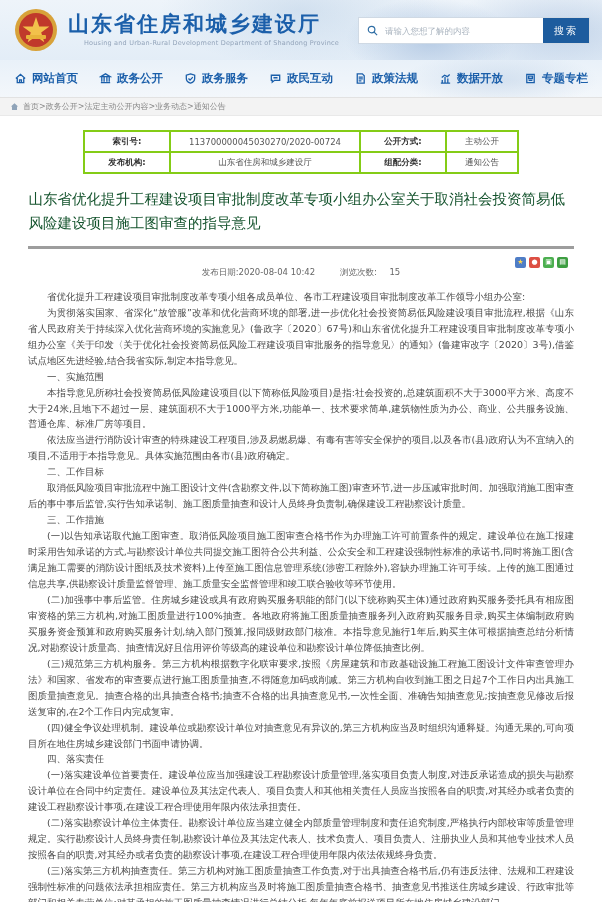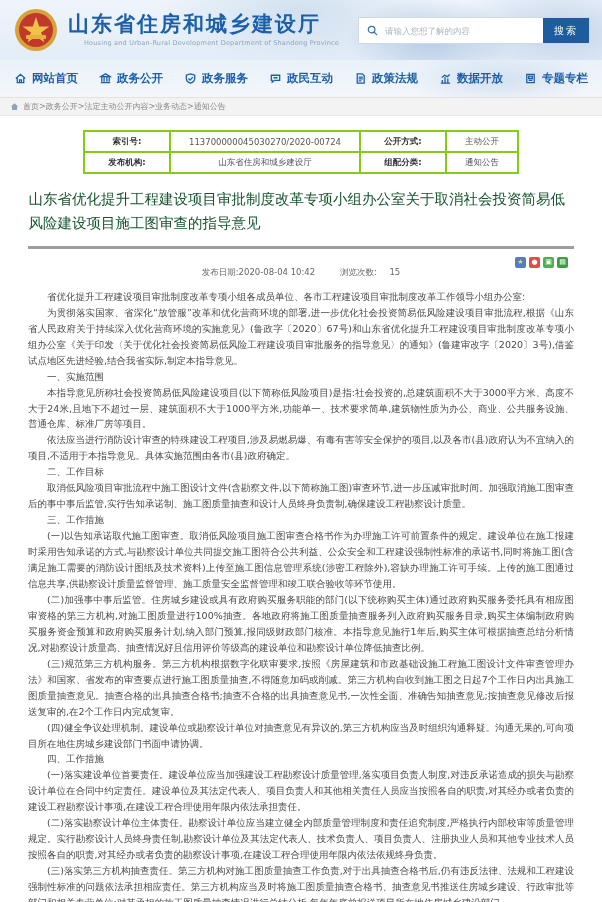--- a/index.html
+++ b/index.html
@@ -182,18 +182,18 @@
       <p>一、实施范围</p>
       <p>本指导意见所称社会投资简易低风险建设项目(以下简称低风险项目)是指:社会投资的,总建筑面积不大于3000平方米、高度不大于24米,且地下不超过一层、建筑面积不大于1000平方米,功能单一、技术要求简单,建筑物性质为办公、商业、公共服务设施、普通仓库、标准厂房等项目。</p>
       <p>依法应当进行消防设计审查的特殊建设工程项目,涉及易燃易爆、有毒有害等安全保护的项目,以及各市(县)政府认为不宜纳入的项目,不适用于本指导意见。具体实施范围由各市(县)政府确定。</p>
       <p>二、工作目标</p>
       <p>取消低风险项目审批流程中施工图设计文件(含勘察文件,以下简称施工图)审查环节,进一步压减审批时间。加强取消施工图审查后的事中事后监管,实行告知承诺制、施工图质量抽查和设计人员终身负责制,确保建设工程勘察设计质量。</p>
       <p>三、工作措施</p>
       <p>(一)以告知承诺取代施工图审查。取消低风险项目施工图审查合格书作为办理施工许可前置条件的规定。建设单位在施工报建时采用告知承诺的方式,与勘察设计单位共同提交施工图符合公共利益、公众安全和工程建设强制性标准的承诺书,同时将施工图(含满足施工需要的消防设计图纸及技术资料)上传至施工图信息管理系统(涉密工程除外),容缺办理施工许可手续。上传的施工图通过信息共享,供勘察设计质量监督管理、施工质量安全监督管理和竣工联合验收等环节使用。</p>
       <p>(二)加强事中事后监管。住房城乡建设或具有政府购买服务职能的部门(以下统称购买主体)通过政府购买服务委托具有相应图审资格的第三方机构,对施工图质量进行100%抽查。各地政府将施工图质量抽查服务列入政府购买服务目录,购买主体编制政府购买服务资金预算和政府购买服务计划,纳入部门预算,报同级财政部门核准。本指导意见施行1年后,购买主体可根据抽查总结分析情况,对勘察设计质量高、抽查情况好且信用评价等级高的建设单位和勘察设计单位降低抽查比例。</p>
       <p>(三)规范第三方机构服务。第三方机构根据数字化联审要求,按照《房屋建筑和市政基础设施工程施工图设计文件审查管理办法》和国家、省发布的审查要点进行施工图质量抽查,不得随意加码或削减。第三方机构自收到施工图之日起7个工作日内出具施工图质量抽查意见。抽查合格的出具抽查合格书;抽查不合格的出具抽查意见书,一次性全面、准确告知抽查意见;按抽查意见修改后报送复审的,在2个工作日内完成复审。</p>
       <p>(四)健全争议处理机制。建设单位或勘察设计单位对抽查意见有异议的,第三方机构应当及时组织沟通释疑。沟通无果的,可向项目所在地住房城乡建设部门书面申请协调。</p>
-      <p>四、工作措施</p>
+      <p>四、落实责任</p>
       <p>(一)落实建设单位首要责任。建设单位应当加强建设工程勘察设计质量管理,落实项目负责人制度,对违反承诺造成的损失与勘察设计单位在合同中约定责任。建设单位及其法定代表人、项目负责人和其他相关责任人员应当按照各自的职责,对其经办或者负责的建设工程勘察设计事项,在建设工程合理使用年限内依法承担责任。</p>
       <p>(二)落实勘察设计单位主体责任。勘察设计单位应当建立健全内部质量管理制度和责任追究制度,严格执行内部校审等质量管理规定。实行勘察设计人员终身责任制,勘察设计单位及其法定代表人、技术负责人、项目负责人、注册执业人员和其他专业技术人员按照各自的职责,对其经办或者负责的勘察设计事项,在建设工程合理使用年限内依法依规终身负责。</p>
       <p>(三)落实第三方机构抽查责任。第三方机构对施工图质量抽查工作负责,对于出具抽查合格书后,仍有违反法律、法规和工程建设强制性标准的问题依法承担相应责任。第三方机构应当及时将施工图质量抽查合格书、抽查意见书推送住房城乡建设、行政审批等部门和相关专营单位;对其承担的施工图质量抽查情况进行总结分析,每年年底前报送项目所在地住房城乡建设部门。</p>
     </div>
 </div>
 
 </body></html>

